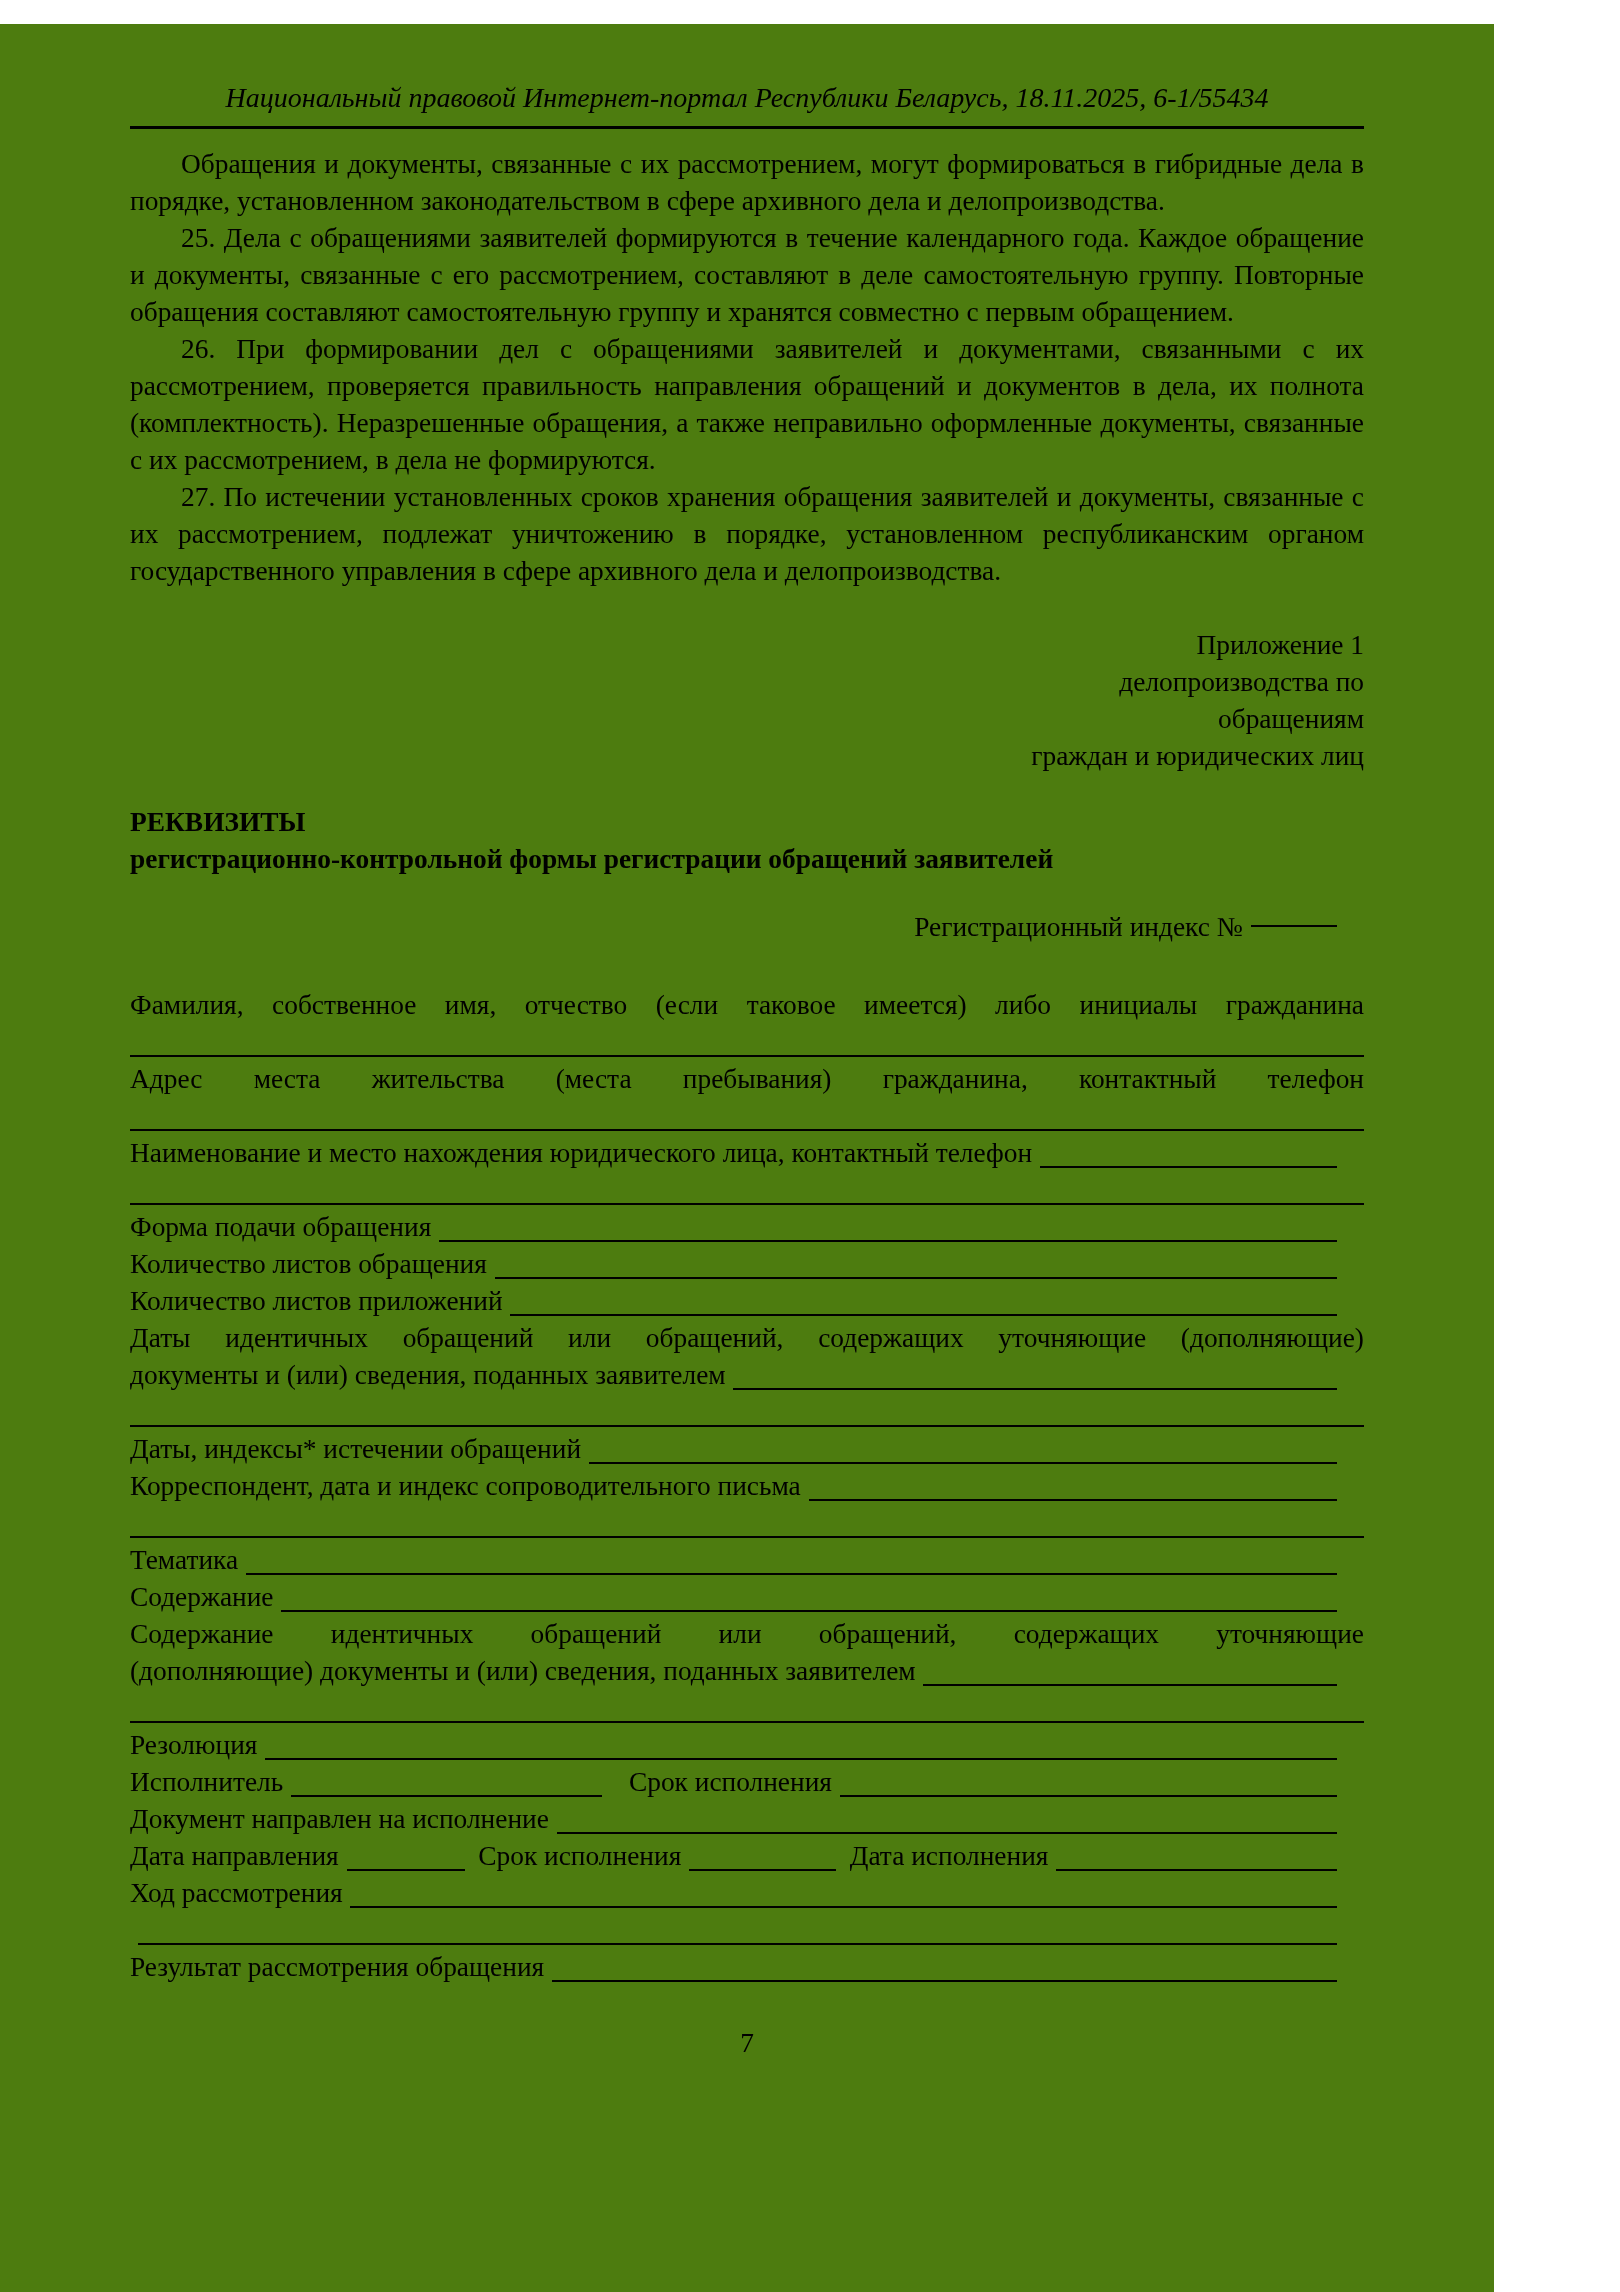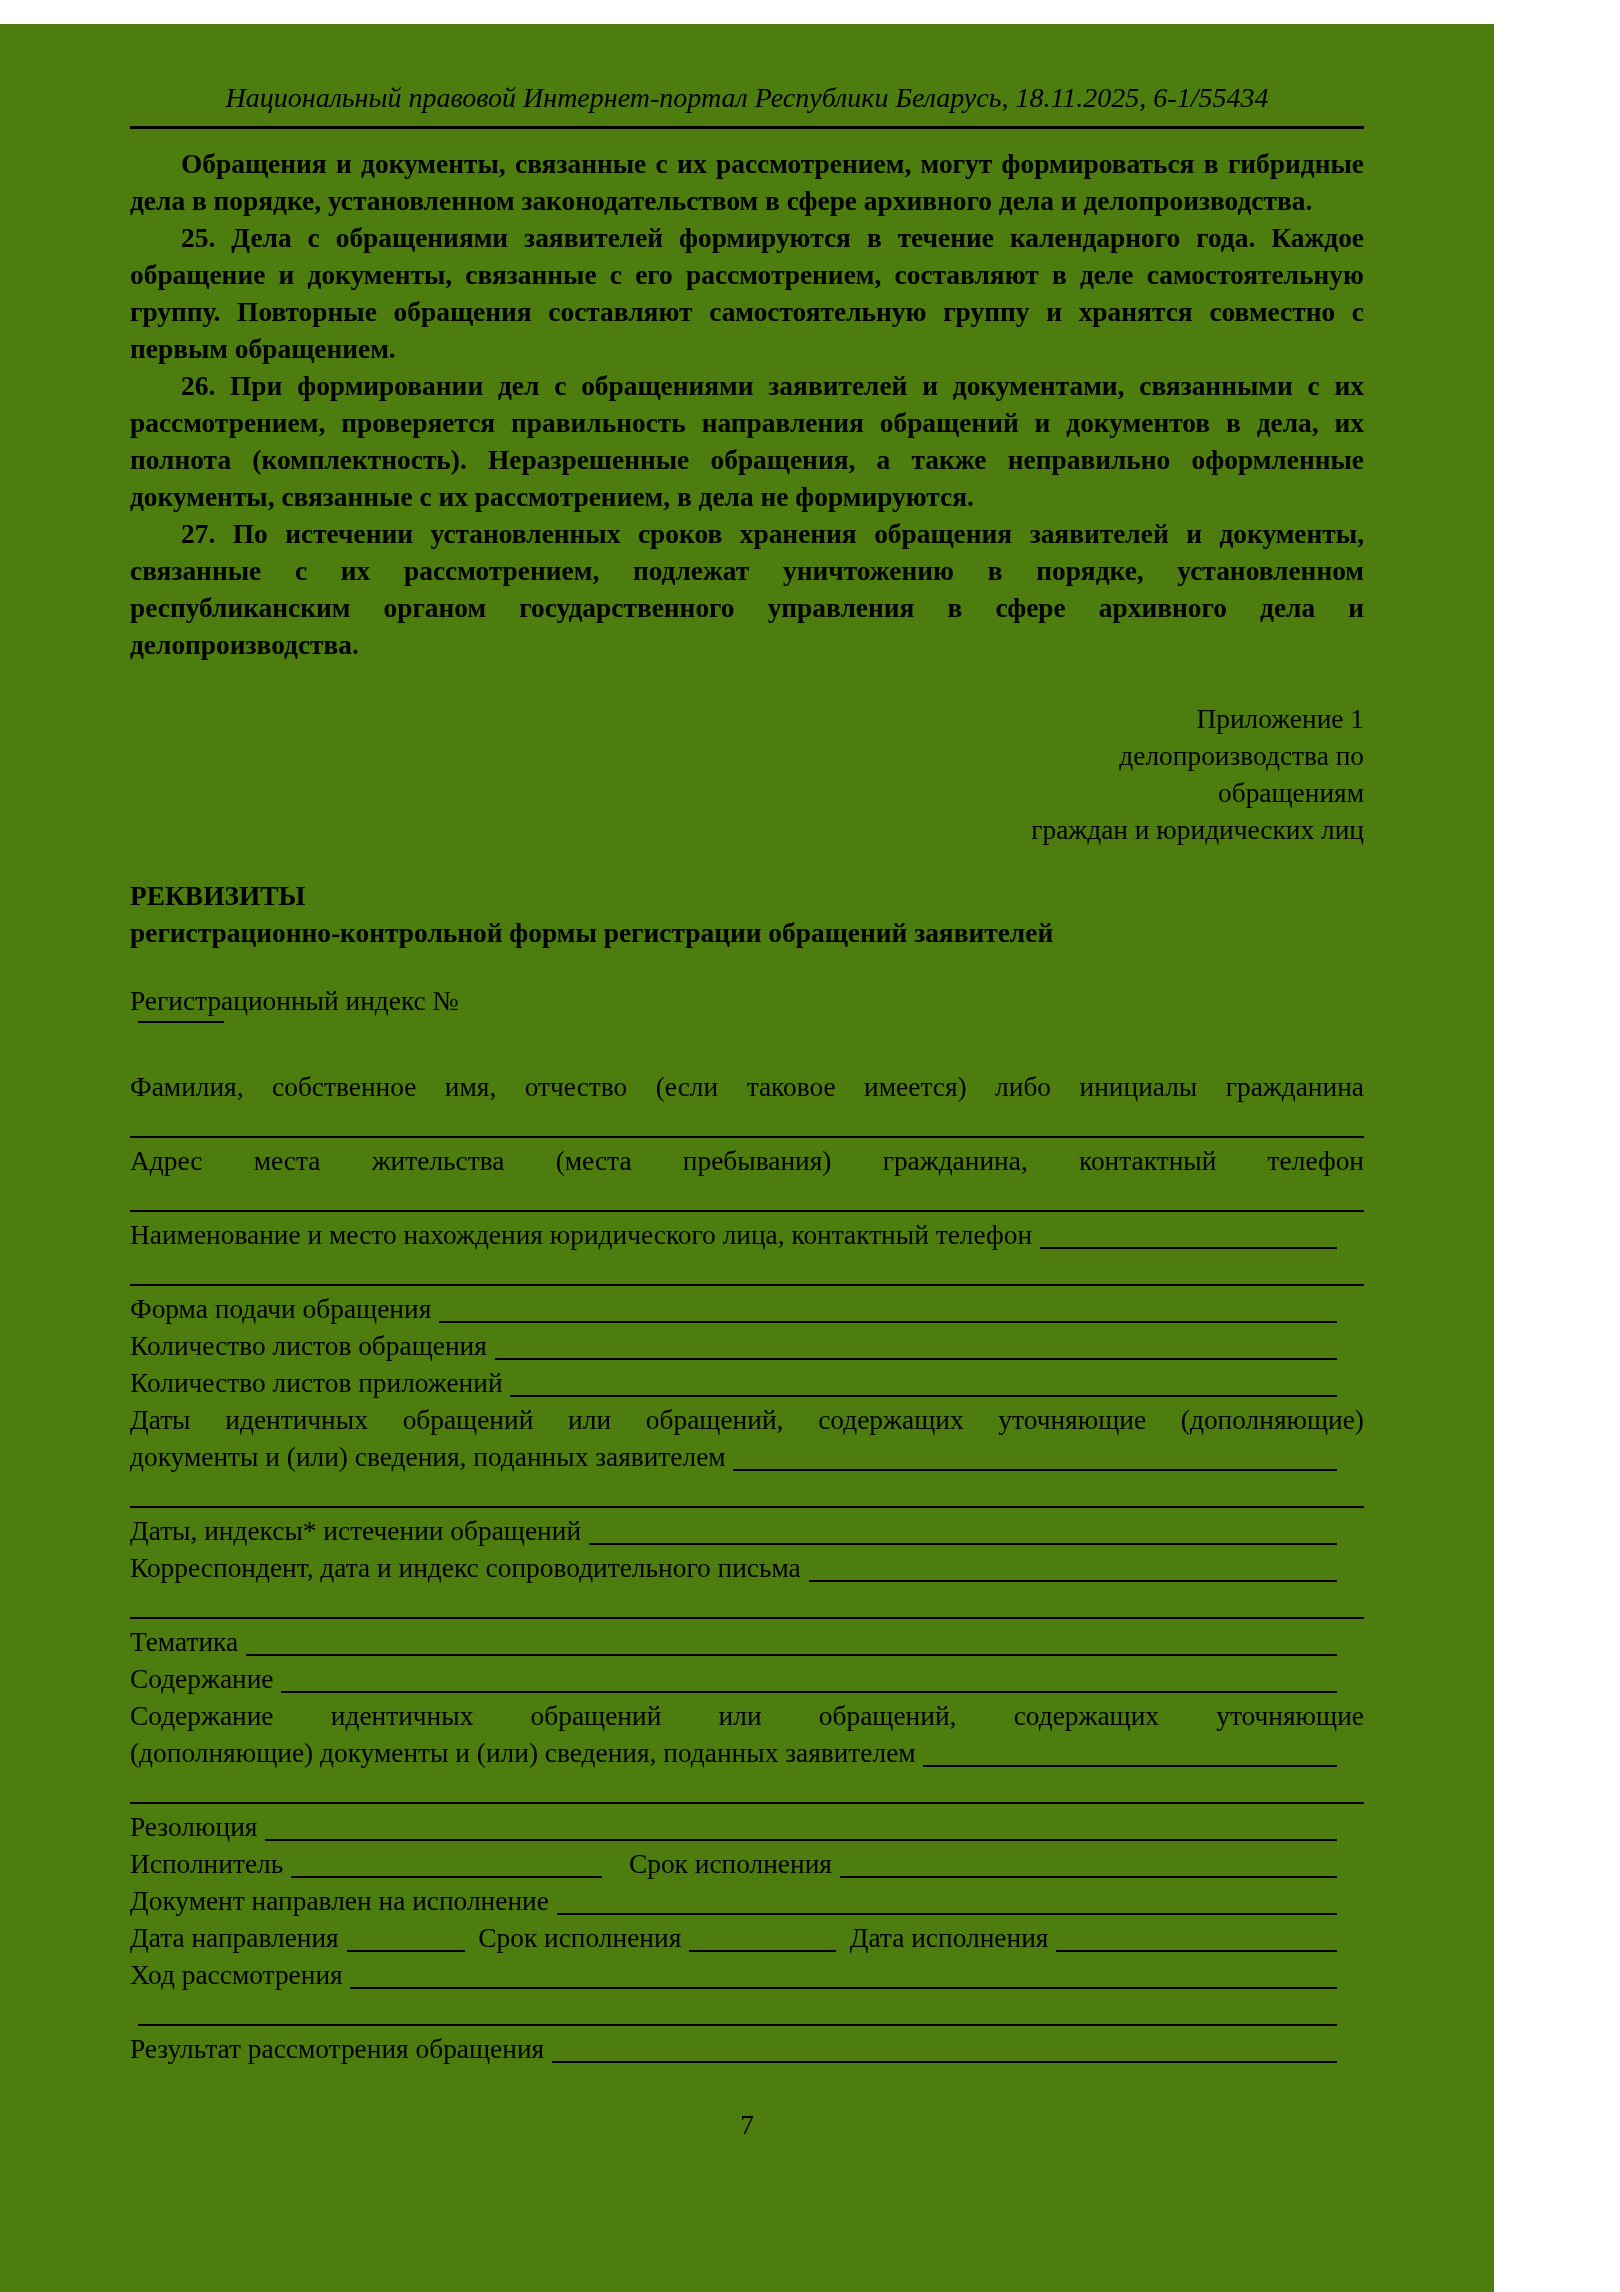--- a/index.html
+++ b/index.html
@@ -8,25 +8,25 @@
     background:#4d7c0f;color:#000;
     font-family:"Liberation Serif", serif;
     font-size:27.4px;line-height:37px;
     padding:55px 130px 0 130px;
     position:relative;overflow:hidden;margin-top:24px;
   }
   .header{
     text-align:center;font-style:italic;font-size:28px;
     border-bottom:3.9px solid #000;padding-bottom:9.8px;
   }
-  .bodytext{margin-top:17.6px;text-align:justify;font-weight:bold;}
+  .bodytext{margin-top:17.6px;text-align:justify;}
   .para{margin:0;text-indent:51px;}
   .appendix{margin-top:37px;margin-left:858px;text-align:right;}
   .heading{margin-top:29px;font-weight:bold;}
-  .regline{margin-top:31px;display:flex;align-items:flex-start;justify-content:flex-end;padding-right:27.4px;flex-direction:column;}
+  .regline{margin-top:31px;display:flex;align-items:center;justify-content:flex-end;padding-right:27.4px;}
   .formlines{margin-top:41px;}
   .line{display:flex;align-items:flex-end;min-height:37px;}
   .lbl{white-space:pre;}
   .just{text-align:justify;text-align-last:justify;min-height:37px;}
   .fill{
     flex-grow:1;border-bottom:2px solid #000;
     margin:0 27.4px 4.9px 7.8px;height:1px;
   }
   .fill.full{margin:0 0 4.9px 0;}
   .fill.reg{flex-grow:0;width:86px;margin-right:0;}

